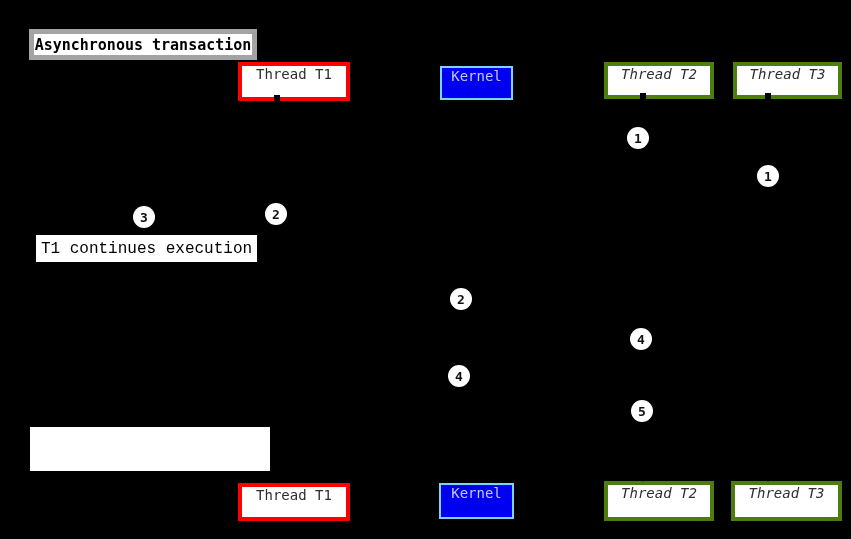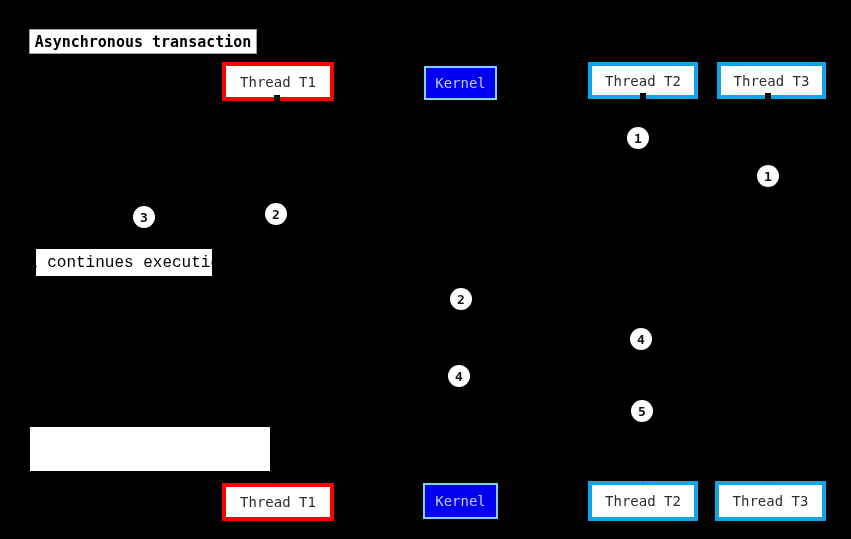--- a/index.html
+++ b/index.html
@@ -10,40 +10,41 @@
     width: 851px;
     height: 539px;
     background: #000000;
     overflow: hidden;
     font-family: "DejaVu Sans Mono", monospace;
   }
 
   .title-box {
     position: absolute;
     left: 29px; top: 29px;
-    width: 228px; height: 25px;
+    width: 228px; height: 31px;
     background: #ffffff;
-    border: 1px solid #a3a3a3;
+    border: 5px solid #a3a3a3;
     color: #000000;
     font: bold 15px "DejaVu Sans Mono", monospace;
     display: flex; align-items: center; justify-content: center;
     white-space: nowrap;
   }
 
   .pbox {
     position: absolute;
     background: #ffffff;
-    display: flex; align-items: center; justify-content: center;
+    display: flex; align-items: flex-start; justify-content: center;
     font: 14px "DejaVu Sans Mono", monospace;
     color: #2e2e2e;
     white-space: nowrap;
     z-index: 1;
+    margin-left: 16px;
   }
   .pbox.red  { border: 4px solid #ff0000; }
-  .pbox.blue { border: 4px solid #0ea5e9; }
+  .pbox.blue { border: 4px solid #4d7c0f; font-style: italic; }
   .pbox.kernel {
     background: #0000f0;
     border: 2px solid #7dd3fc;
     color: #c6c6f7;
   }
 
   .badge {
     position: absolute;
     width: 22px; height: 22px;
     border-radius: 50%;
@@ -105,21 +106,21 @@
 
   <div class="badge" style="left:627px; top:127px;">1</div>
   <div class="badge" style="left:757px; top:165px;">1</div>
   <div class="badge" style="left:265px; top:203px;">2</div>
   <div class="badge" style="left:133px; top:206px;">3</div>
   <div class="badge" style="left:450px; top:288px;">2</div>
   <div class="badge" style="left:630px; top:328px;">4</div>
   <div class="badge" style="left:448px; top:365px;">4</div>
   <div class="badge" style="left:631px; top:400px;">5</div>
 
-  <div class="note" style="left:36px; top:249px; width:176px; height:27px;">T1 continues execution</div>
+  <div class="note" style="left:36px; top:235px; width:221px; height:27px;">T1 continues execution</div>
   <div class="note" style="left:30px; top:427px; width:240px; height:44px;"></div>
 
   <div class="arrowhead-down" style="left:271px; top:473px;"></div>
   <div class="arrowhead-down" style="left:637px; top:471px;"></div>
   <div class="arrowhead-down" style="left:762px; top:471px;"></div>
 
   <div class="pbox red" style="left:222px; top:483px; width:112px; height:38px;">
     <span>Thread T1</span>
   </div>
   <div class="pbox kernel" style="left:423px; top:483px; width:75px; height:36px;">

